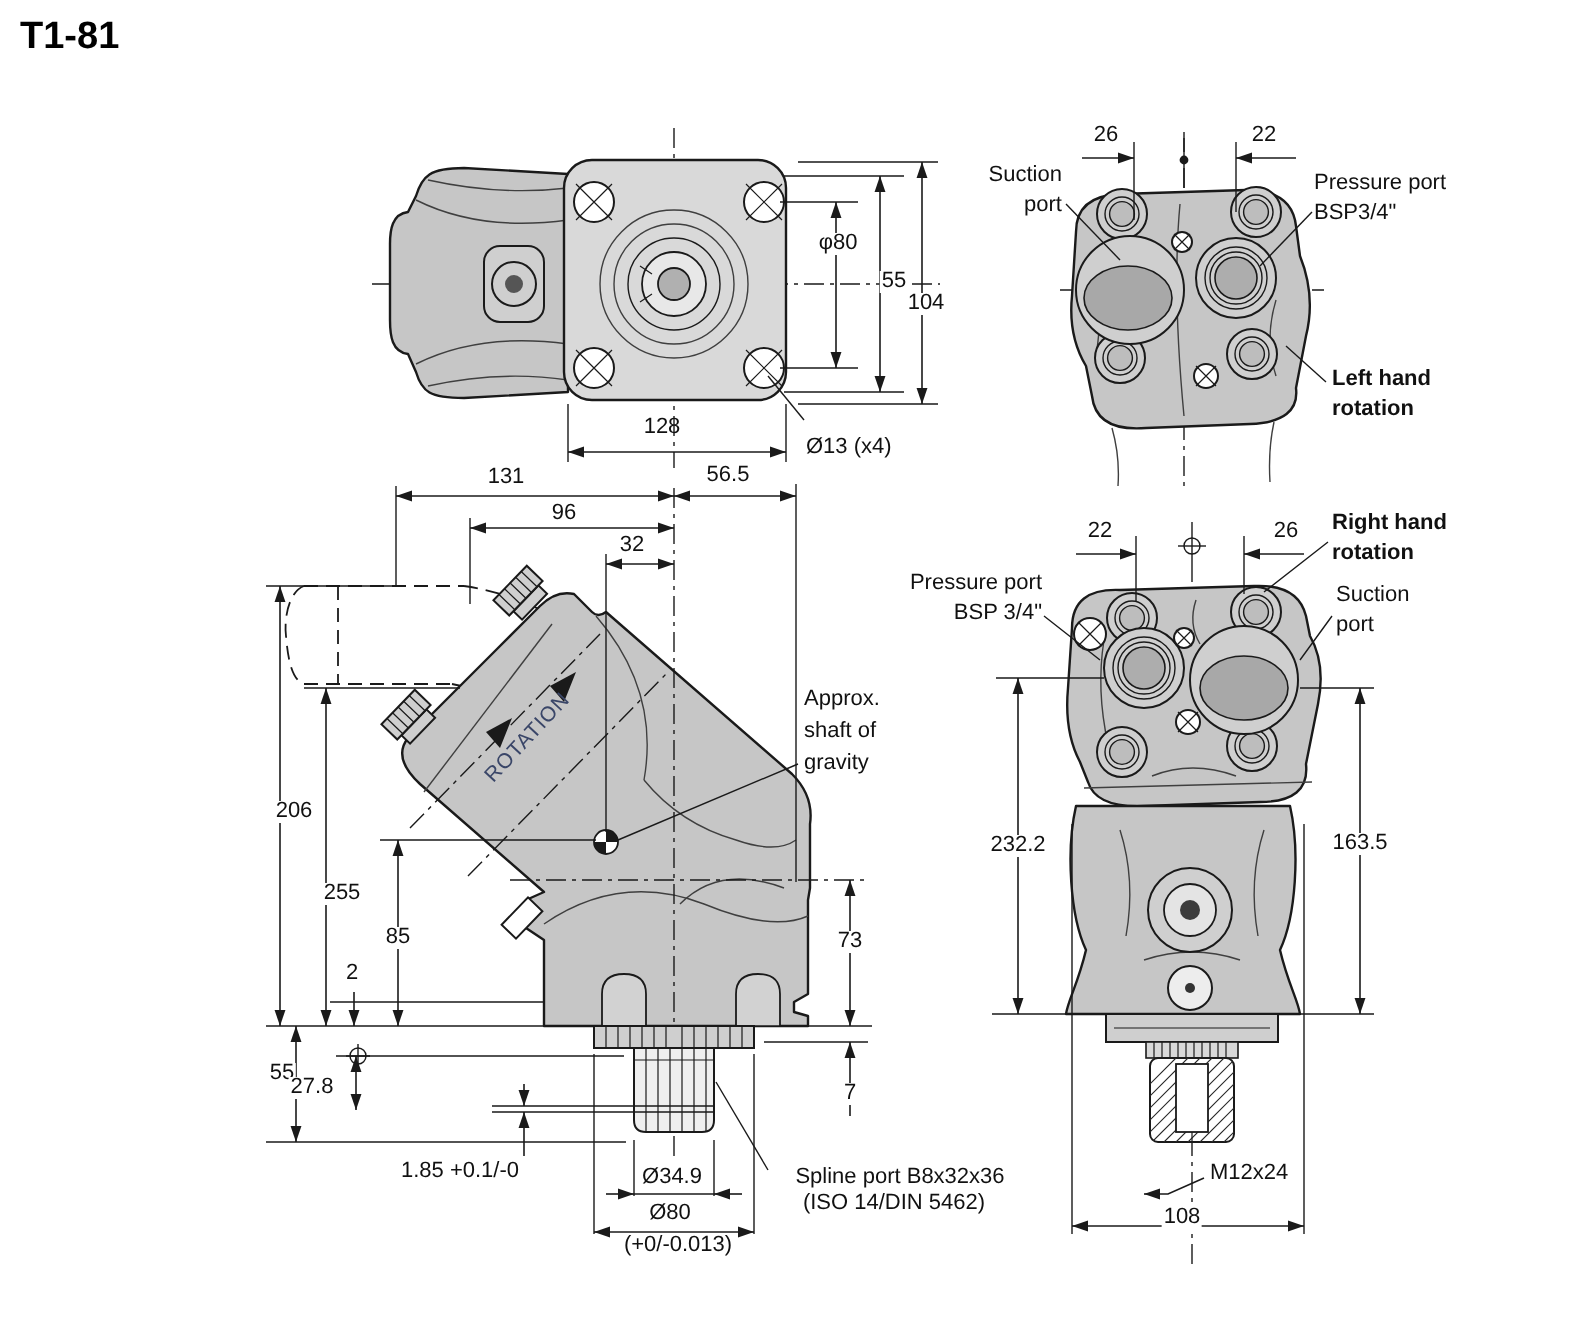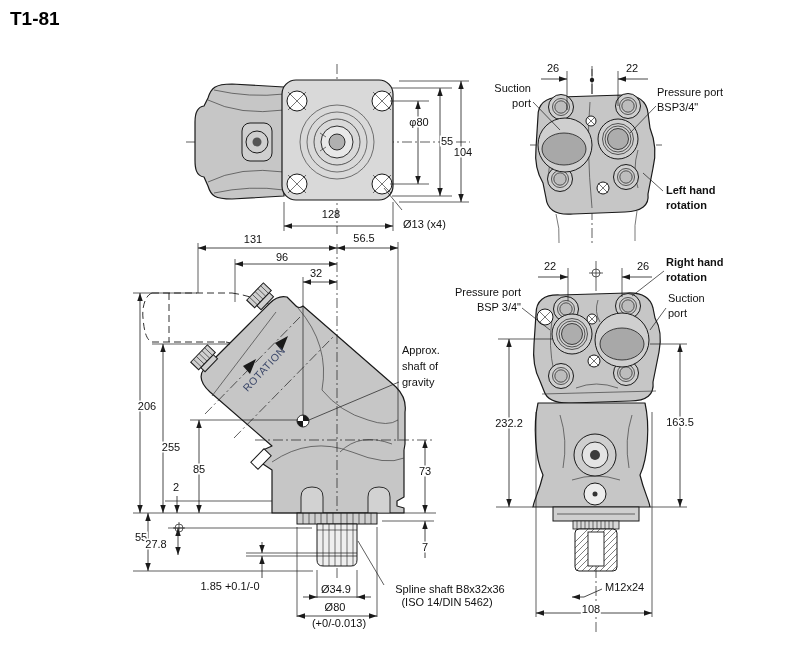--- a/index.html
+++ b/index.html
@@ -319,21 +319,21 @@
   <span class="lbl bg" style="left:147px;top:406px">206</span>
   <span class="lbl bg" style="left:171px;top:447px">255</span>
   <span class="lbl bg" style="left:199px;top:469px">85</span>
   <span class="lbl" style="left:176px;top:487px">2</span>
   <span class="lbl bg" style="left:141px;top:537px">55</span>
   <span class="lbl bg" style="left:156px;top:544px">27.8</span>
   <span class="lbl" style="left:230px;top:586px">1.85 +0.1/-0</span>
   <span class="lbl bg" style="left:336px;top:589px">Ø34.9</span>
   <span class="lbl bg" style="left:335px;top:607px">Ø80</span>
   <span class="lbl bg" style="left:339px;top:623px">(+0/-0.013)</span>
-  <span class="lbl" style="left:450px;top:589px">Spline shaft B8x32x36</span>
+  <span class="lbl" style="left:450px;top:589px">Spline port B8x32x36</span>
   <span class="lbl" style="left:447px;top:602px">(ISO 14/DIN 5462)</span>
   <span class="lbl bg" style="left:425px;top:471px">73</span>
   <span class="lbl bg" style="left:425px;top:547px">7</span>
 
   <span class="lbl" style="left:550px;top:266px">22</span>
   <span class="lbl" style="left:643px;top:266px">26</span>
   <span class="lbl lft b" style="left:666px;top:262px">Right hand</span>
   <span class="lbl lft b" style="left:666px;top:277px">rotation</span>
   <span class="lbl lft" style="left:668px;top:298px">Suction</span>
   <span class="lbl lft" style="left:668px;top:313px">port</span>

